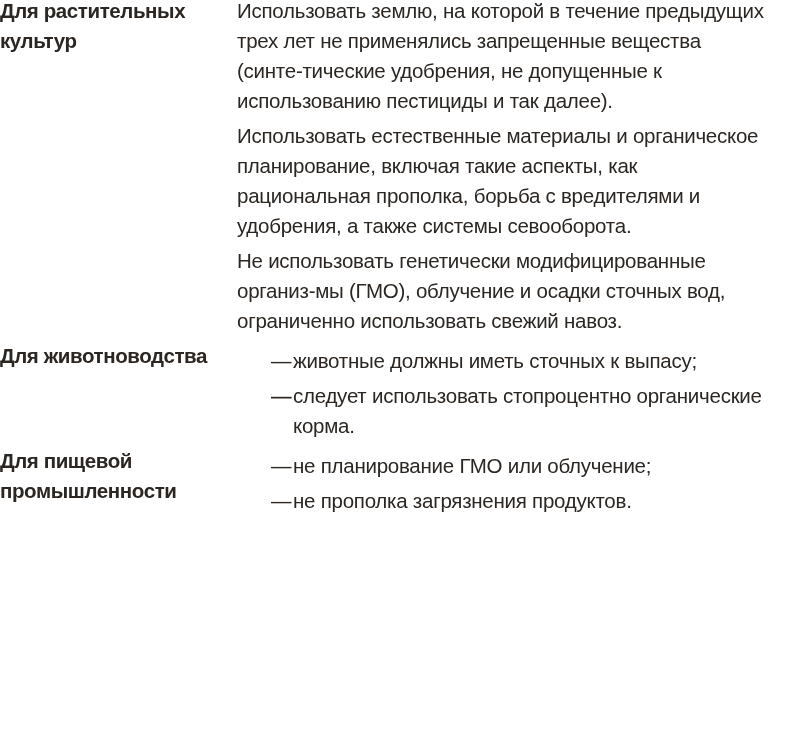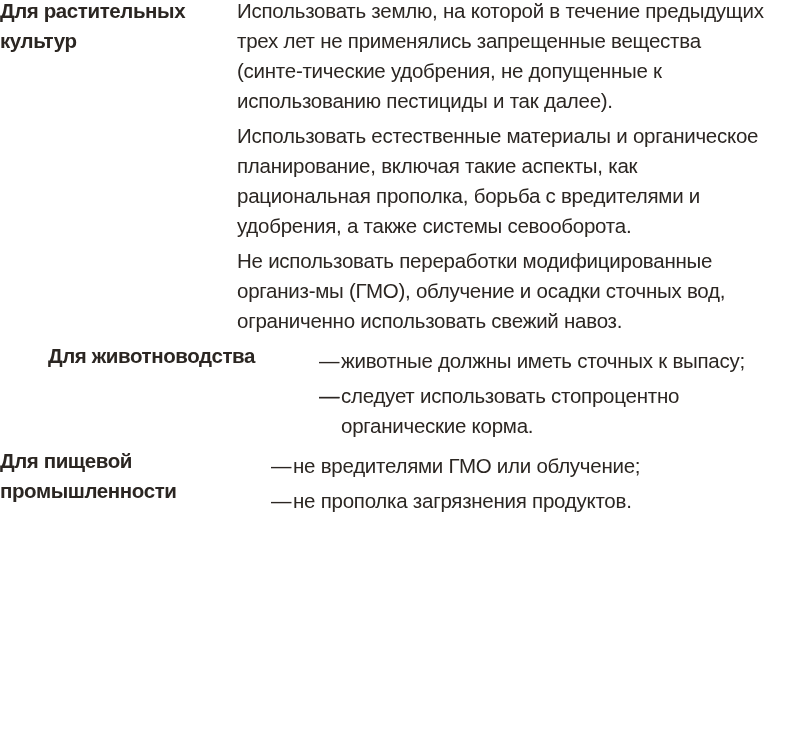--- a/index.html
+++ b/index.html
@@ -24,36 +24,36 @@
     .list { margin: 0; padding: 0; list-style: none; }
     .list-item {
       position: relative;
       padding-left: 56px;
       margin: 5px 0 5px 0;
     }
     .list-item .dash {
       position: absolute; left: 34px; top: 0;
     }
     .s1 { margin-top: -4px; }
-    .s2 { margin-top: 0px; margin-left: 48px; }
+    .s2 { margin-top: 0px; }
     .s3 { margin-top: 0px; }
   </style>
 </head>
 <body>
 
 <div class="doc">
 
   <div class="section s1">
     <div class="label">
       <span>Для растительных культур</span>
     </div>
     <div class="content">
       <p class="para">Использовать землю, на которой в течение предыдущих трех лет не применялись запрещенные вещества (синте-тические удобрения, не допущенные к использованию пестициды и так далее).</p>
       <p class="para">Использовать естественные материалы и органическое планирование, включая такие аспекты, как рациональная прополка, борьба с вредителями и удобрения, а также системы севооборота.</p>
-      <p class="para">Не использовать переработки модифицированные организ-мы (ГМО), облучение и осадки сточных вод, ограниченно использовать свежий навоз.</p>
+      <p class="para">Не использовать генетически модифицированные организ-мы (ГМО), облучение и осадки сточных вод, ограниченно использовать свежий навоз.</p>
     </div>
   </div>
 
   <div class="section s2">
     <div class="label">
       <span>Для животноводства</span>
     </div>
     <div class="content">
       <ul class="list">
         <li class="list-item">
@@ -72,21 +72,21 @@
   </div>
 
   <div class="section s3">
     <div class="label">
       <span>Для пищевой промышленности</span>
     </div>
     <div class="content">
       <ul class="list">
         <li class="list-item">
           <span class="dash">—</span>
-          <span>не вредителями ГМО или облучение;</span>
+          <span>не планирование ГМО или облучение;</span>
         </li>
         <li class="list-item">
           <span class="dash">—</span>
           <span>не прополка загрязнения продуктов.</span>
         </li>
       </ul>
     </div>
   </div>
 
 </div>

